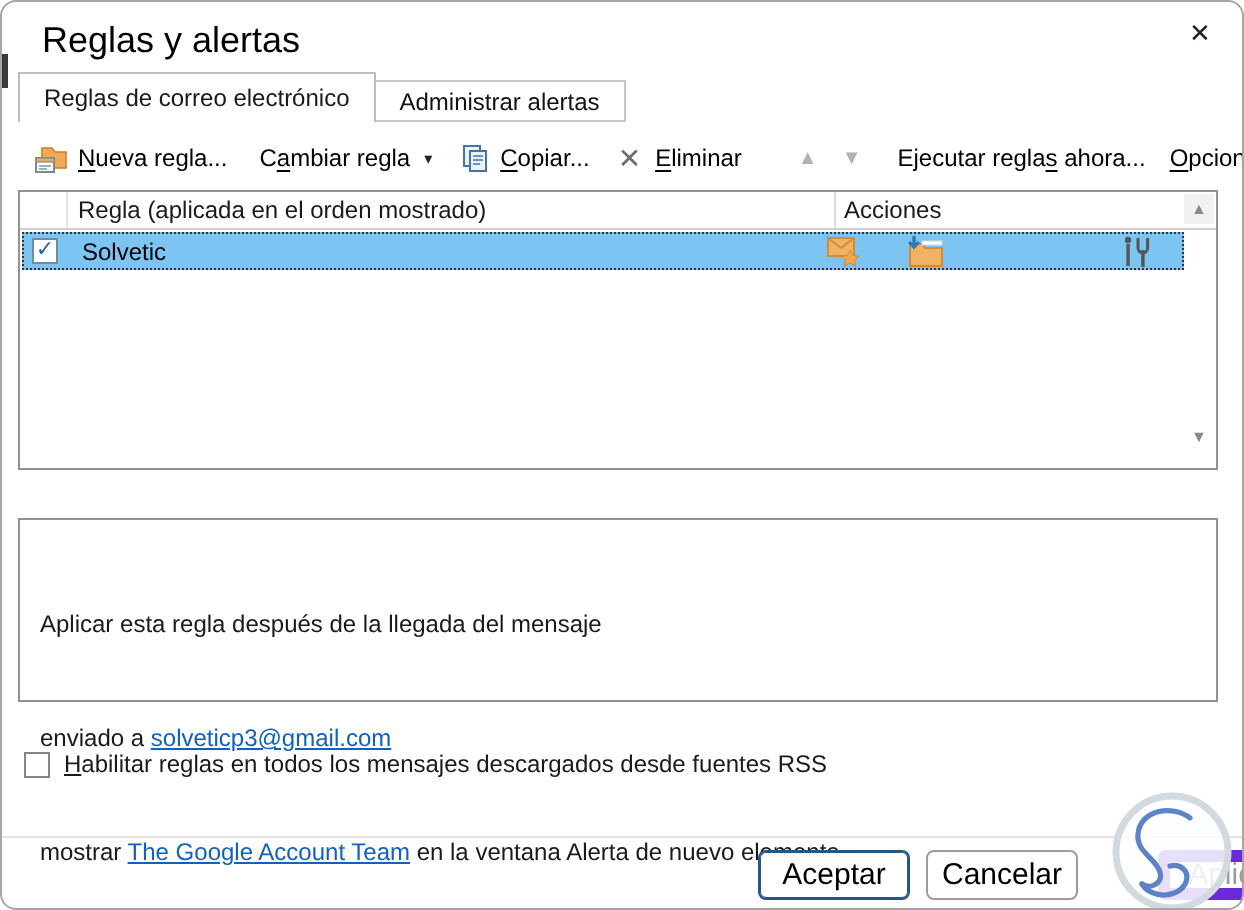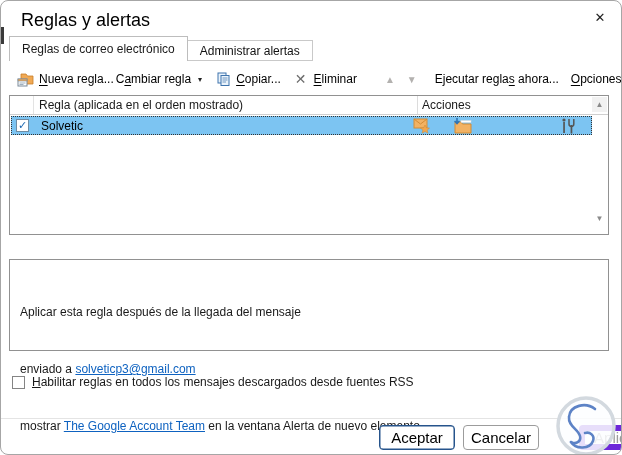--- a/index.html
+++ b/index.html
@@ -76,21 +76,21 @@
     <div class="tb-item">
       <svg width="17" height="15" viewBox="0 0 17 15">
         <path d="M4 2h5l1.5 2H16v8H4z" fill="#f0a954" stroke="#c97f28" stroke-width="0.8"></path>
         <rect x="1" y="7" width="9" height="7" fill="#fdfdfd" stroke="#7a8a99"></rect>
         <rect x="1" y="7" width="9" height="2" fill="#f0a954" stroke="#7a8a99" stroke-width="0.6"></rect>
         <line x1="2.5" y1="11" x2="8.5" y2="11" stroke="#9fb0bf"></line>
         <line x1="2.5" y1="12.5" x2="6.5" y2="12.5" stroke="#9fb0bf"></line>
       </svg>
       <span><span></span><u>N</u><span>ueva regla...</span></span>
     </div>
-    <div class="tb-item" style="margin-left:2px">
+    <div class="tb-item" style="margin-left:16px">
       <span><span>C</span><u>a</u><span>mbiar regla</span></span>
       <span class="caret">▾</span>
     </div>
     <div class="tb-item" style="margin-left:15px">
       <svg width="14" height="14" viewBox="0 0 14 14">
         <rect x="1" y="1" width="8" height="10" fill="#eaf3fb" stroke="#3f74ad"></rect>
         <rect x="4" y="3.5" width="8" height="10" fill="#eaf3fb" stroke="#3f74ad"></rect>
         <line x1="5.5" y1="6" x2="10.5" y2="6" stroke="#3f74ad" stroke-width="0.7"></line>
         <line x1="5.5" y1="8" x2="10.5" y2="8" stroke="#3f74ad" stroke-width="0.7"></line>
         <line x1="5.5" y1="10" x2="9" y2="10" stroke="#3f74ad" stroke-width="0.7"></line>

